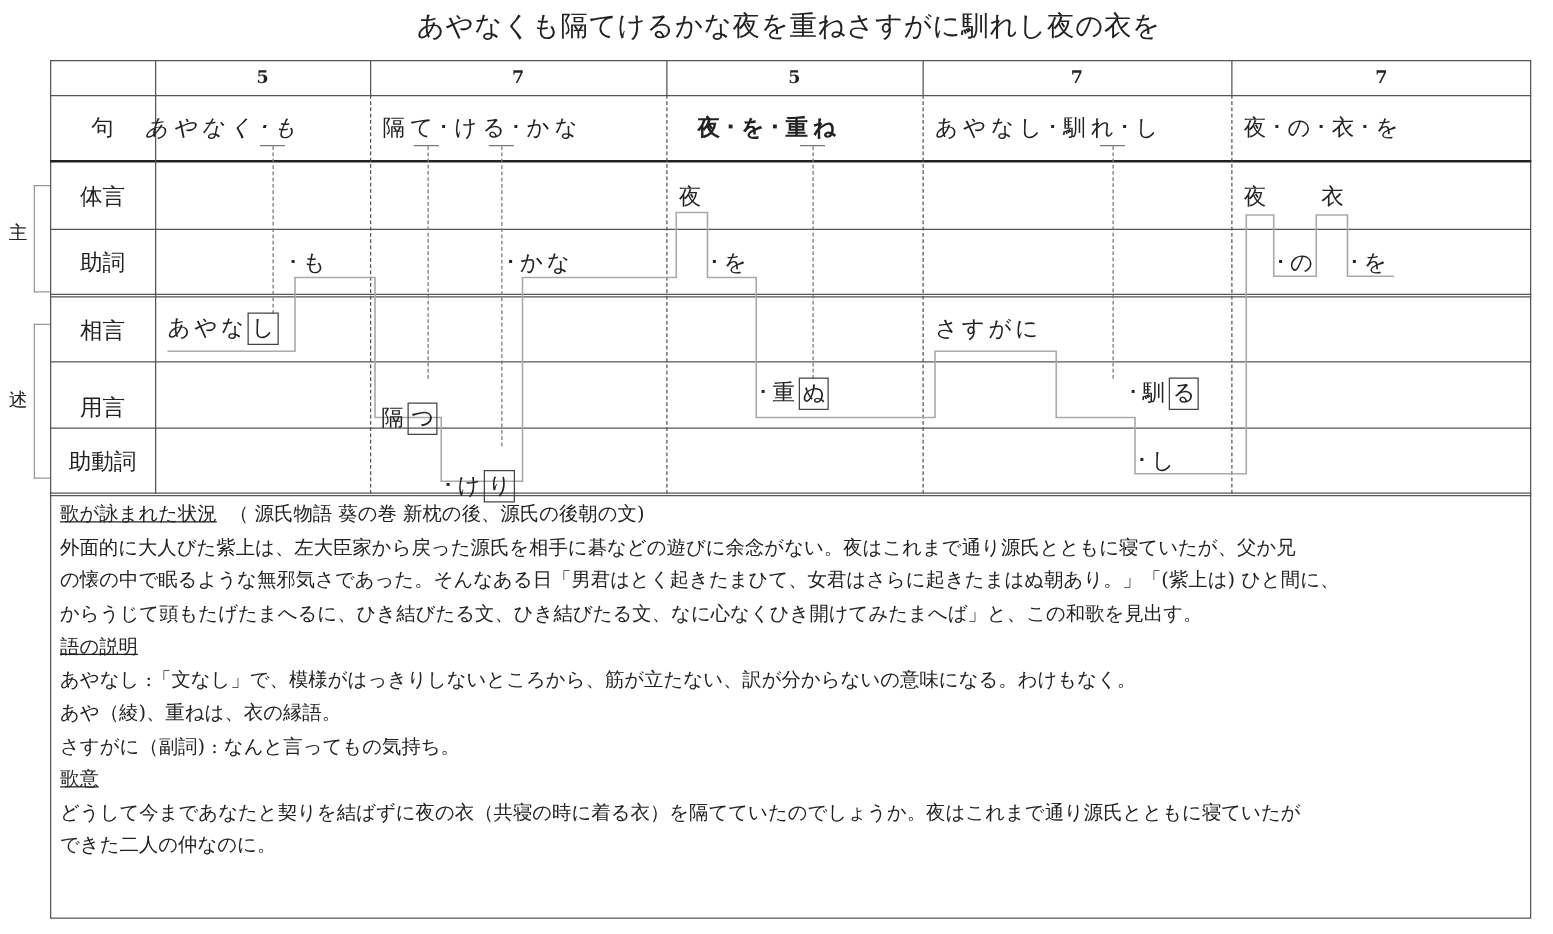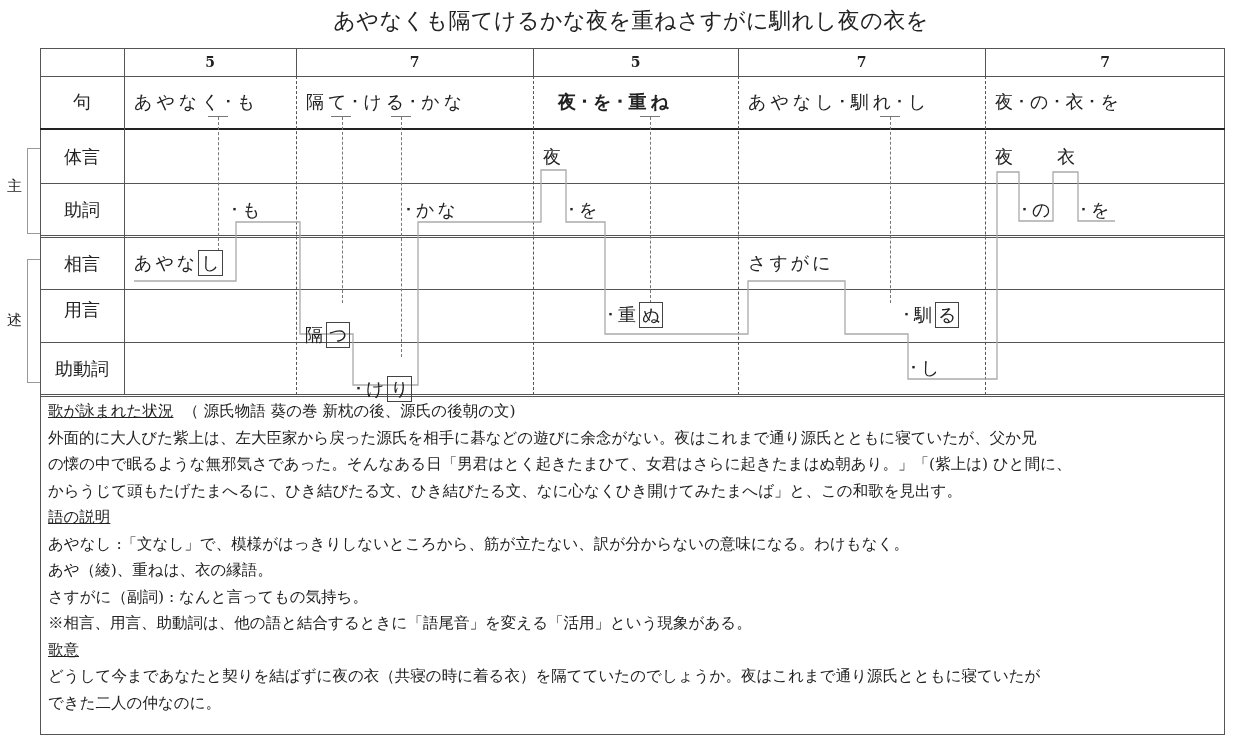--- a/index.html
+++ b/index.html
@@ -63,24 +63,24 @@
 <div class="num" style="left:124px; width:172px;">5</div>
 <div class="num" style="left:296px; width:237px;">7</div>
 <div class="num" style="left:533px; width:205px;">5</div>
 <div class="num" style="left:738px; width:247px;">7</div>
 <div class="num" style="left:985px; width:240px;">7</div>
 
 <div class="rowlabel" style="top:90px;">句</div>
 <div class="rowlabel" style="top:145px;">体言</div>
 <div class="rowlabel" style="top:198px;">助詞</div>
 <div class="rowlabel" style="top:252px;">相言</div>
-<div class="rowlabel" style="top:298px;text-align:center;">用言</div>
+<div class="rowlabel" style="top:314px;text-align:center;">用言</div>
 <div class="rowlabel" style="top:357px;">助動詞</div>
 
-<div class="phrase" style="left:134px;">あやなく･も</div>
+<div class="phrase" style="left:116px;font-style:italic;">あやなく･も</div>
 <div class="phrase" style="left:306px;">隔て･ける･かな</div>
 <div class="phrase" style="left:558px;font-weight:bold;">夜･を･重ね</div>
 <div class="phrase" style="left:748px;">あやなし･馴れ･し</div>
 <div class="phrase" style="left:995px;">夜･の･衣･を</div>
 
 <div class="uline" style="left:208px; top:116px; width:20px;"></div>
 <div class="uline" style="left:331px; top:116px; width:20px;"></div>
 <div class="uline" style="left:391px; top:116px; width:20px;"></div>
 <div class="uline" style="left:640px; top:116px; width:20px;"></div>
 <div class="uline" style="left:880px; top:116px; width:20px;"></div>
@@ -127,17 +127,16 @@
 
 <div class="notes">
   <p><span class="head">歌が詠まれた状況</span>&nbsp;&nbsp;<span>（ 源氏物語 葵の巻 新枕の後、源氏の後朝の文)</span></p>
   <p>外面的に大人びた紫上は、左大臣家から戻った源氏を相手に碁などの遊びに余念がない。夜はこれまで通り源氏とともに寝ていたが、父か兄</p>
   <p>の懐の中で眠るような無邪気さであった。そんなある日「男君はとく起きたまひて、女君はさらに起きたまはぬ朝あり。」「(紫上は) ひと間に、</p>
   <p>からうじて頭もたげたまへるに、ひき結びたる文、ひき結びたる文、なに心なくひき開けてみたまへば」と、この和歌を見出す。</p>
   <p><span class="head">語の説明</span></p>
   <p>あやなし :「文なし」で、模様がはっきりしないところから、筋が立たない、訳が分からないの意味になる。わけもなく。</p>
   <p>あや（綾)、重ねは、衣の縁語。</p>
   <p>さすがに（副詞) : なんと言ってもの気持ち。</p>
-  <p>※相言、用言、助動詞は、他の語と結合するときに「語尾音」を変える「活用」という現象がある。</p>
   <p><span class="head">歌意</span></p>
   <p>どうして今まであなたと契りを結ばずに夜の衣（共寝の時に着る衣）を隔てていたのでしょうか。夜はこれまで通り源氏とともに寝ていたが</p>
   <p>できた二人の仲なのに。</p>
 </div>
 
 </body></html>

